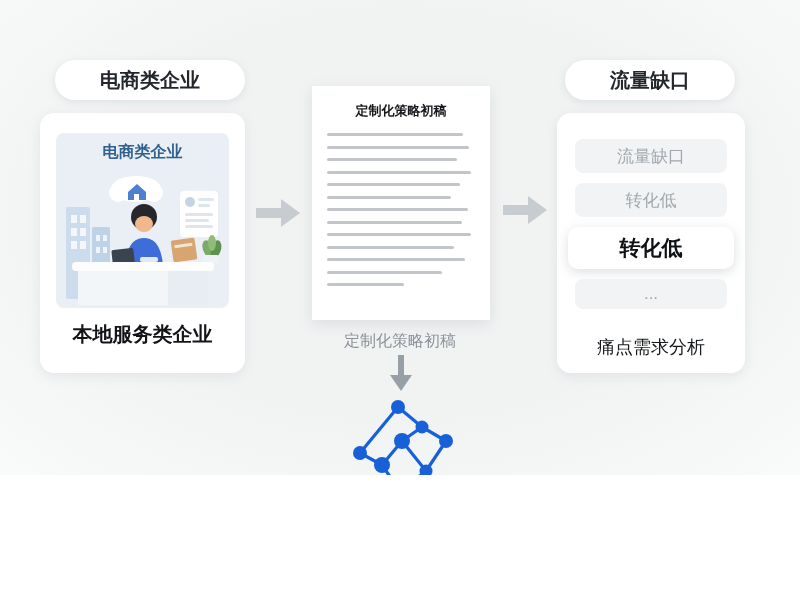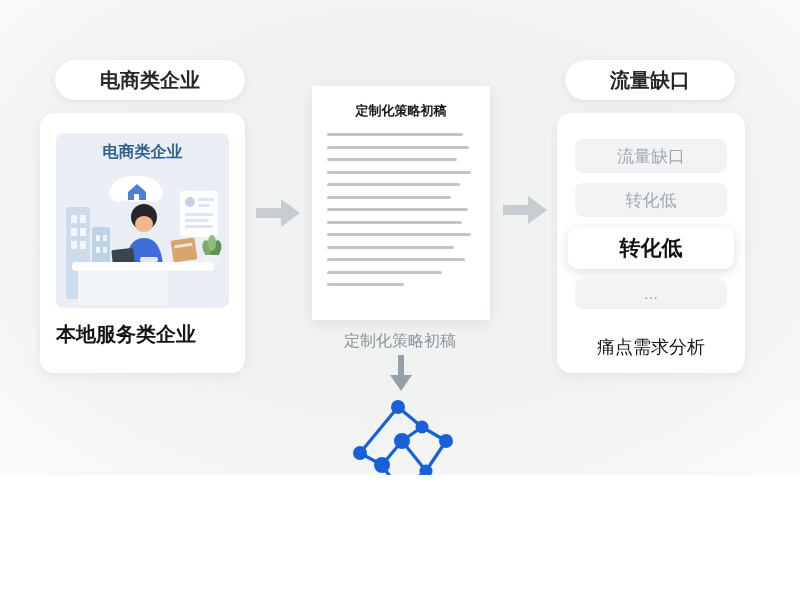--- a/index.html
+++ b/index.html
@@ -19,21 +19,21 @@
   .pill-right{left:565px;top:60px;width:170px;}
   
   .card{
     position:absolute;background:#fff;border-radius:14px;
     box-shadow:0 3px 12px rgba(130,140,150,.15);box-sizing:border-box;
   }
   .card-left{left:40px;top:113px;width:205px;height:260px;padding:20px 16px 0;}
   .inner-illus{width:173px;height:175px;border-radius:8px;background:#e9eff5;overflow:hidden;}
   .inner-title{padding-top:9px;text-align:center;font-weight:bold;font-size:16px;color:#30618f;}
   .illus{display:block;width:173px;height:140px;margin-top:2px;}
-  .card-caption{margin-top:13px;text-align:left;font-weight:bold;font-size:20px;color:#121417;}
+  .card-caption{margin-top:13px;text-align:center;font-weight:bold;font-size:20px;color:#121417;}
   
   .paper{
     position:absolute;left:312px;top:86px;width:178px;height:234px;background:#fff;
     box-shadow:0 4px 14px rgba(120,130,145,.18);box-sizing:border-box;padding-top:16px;
   }
   .paper-title{text-align:center;font-weight:bold;font-size:13px;color:#15171a;}
   .paper-body{padding:13px 15px 0;}
   .paper-body i{display:block;height:3px;background:#c2c6ca;border-radius:1.5px;margin-bottom:9.5px;}
   .paper-body i:nth-child(1){width:92%}.paper-body i:nth-child(2){width:96%}
   .paper-body i:nth-child(3){width:88%}.paper-body i:nth-child(4){width:97%}

